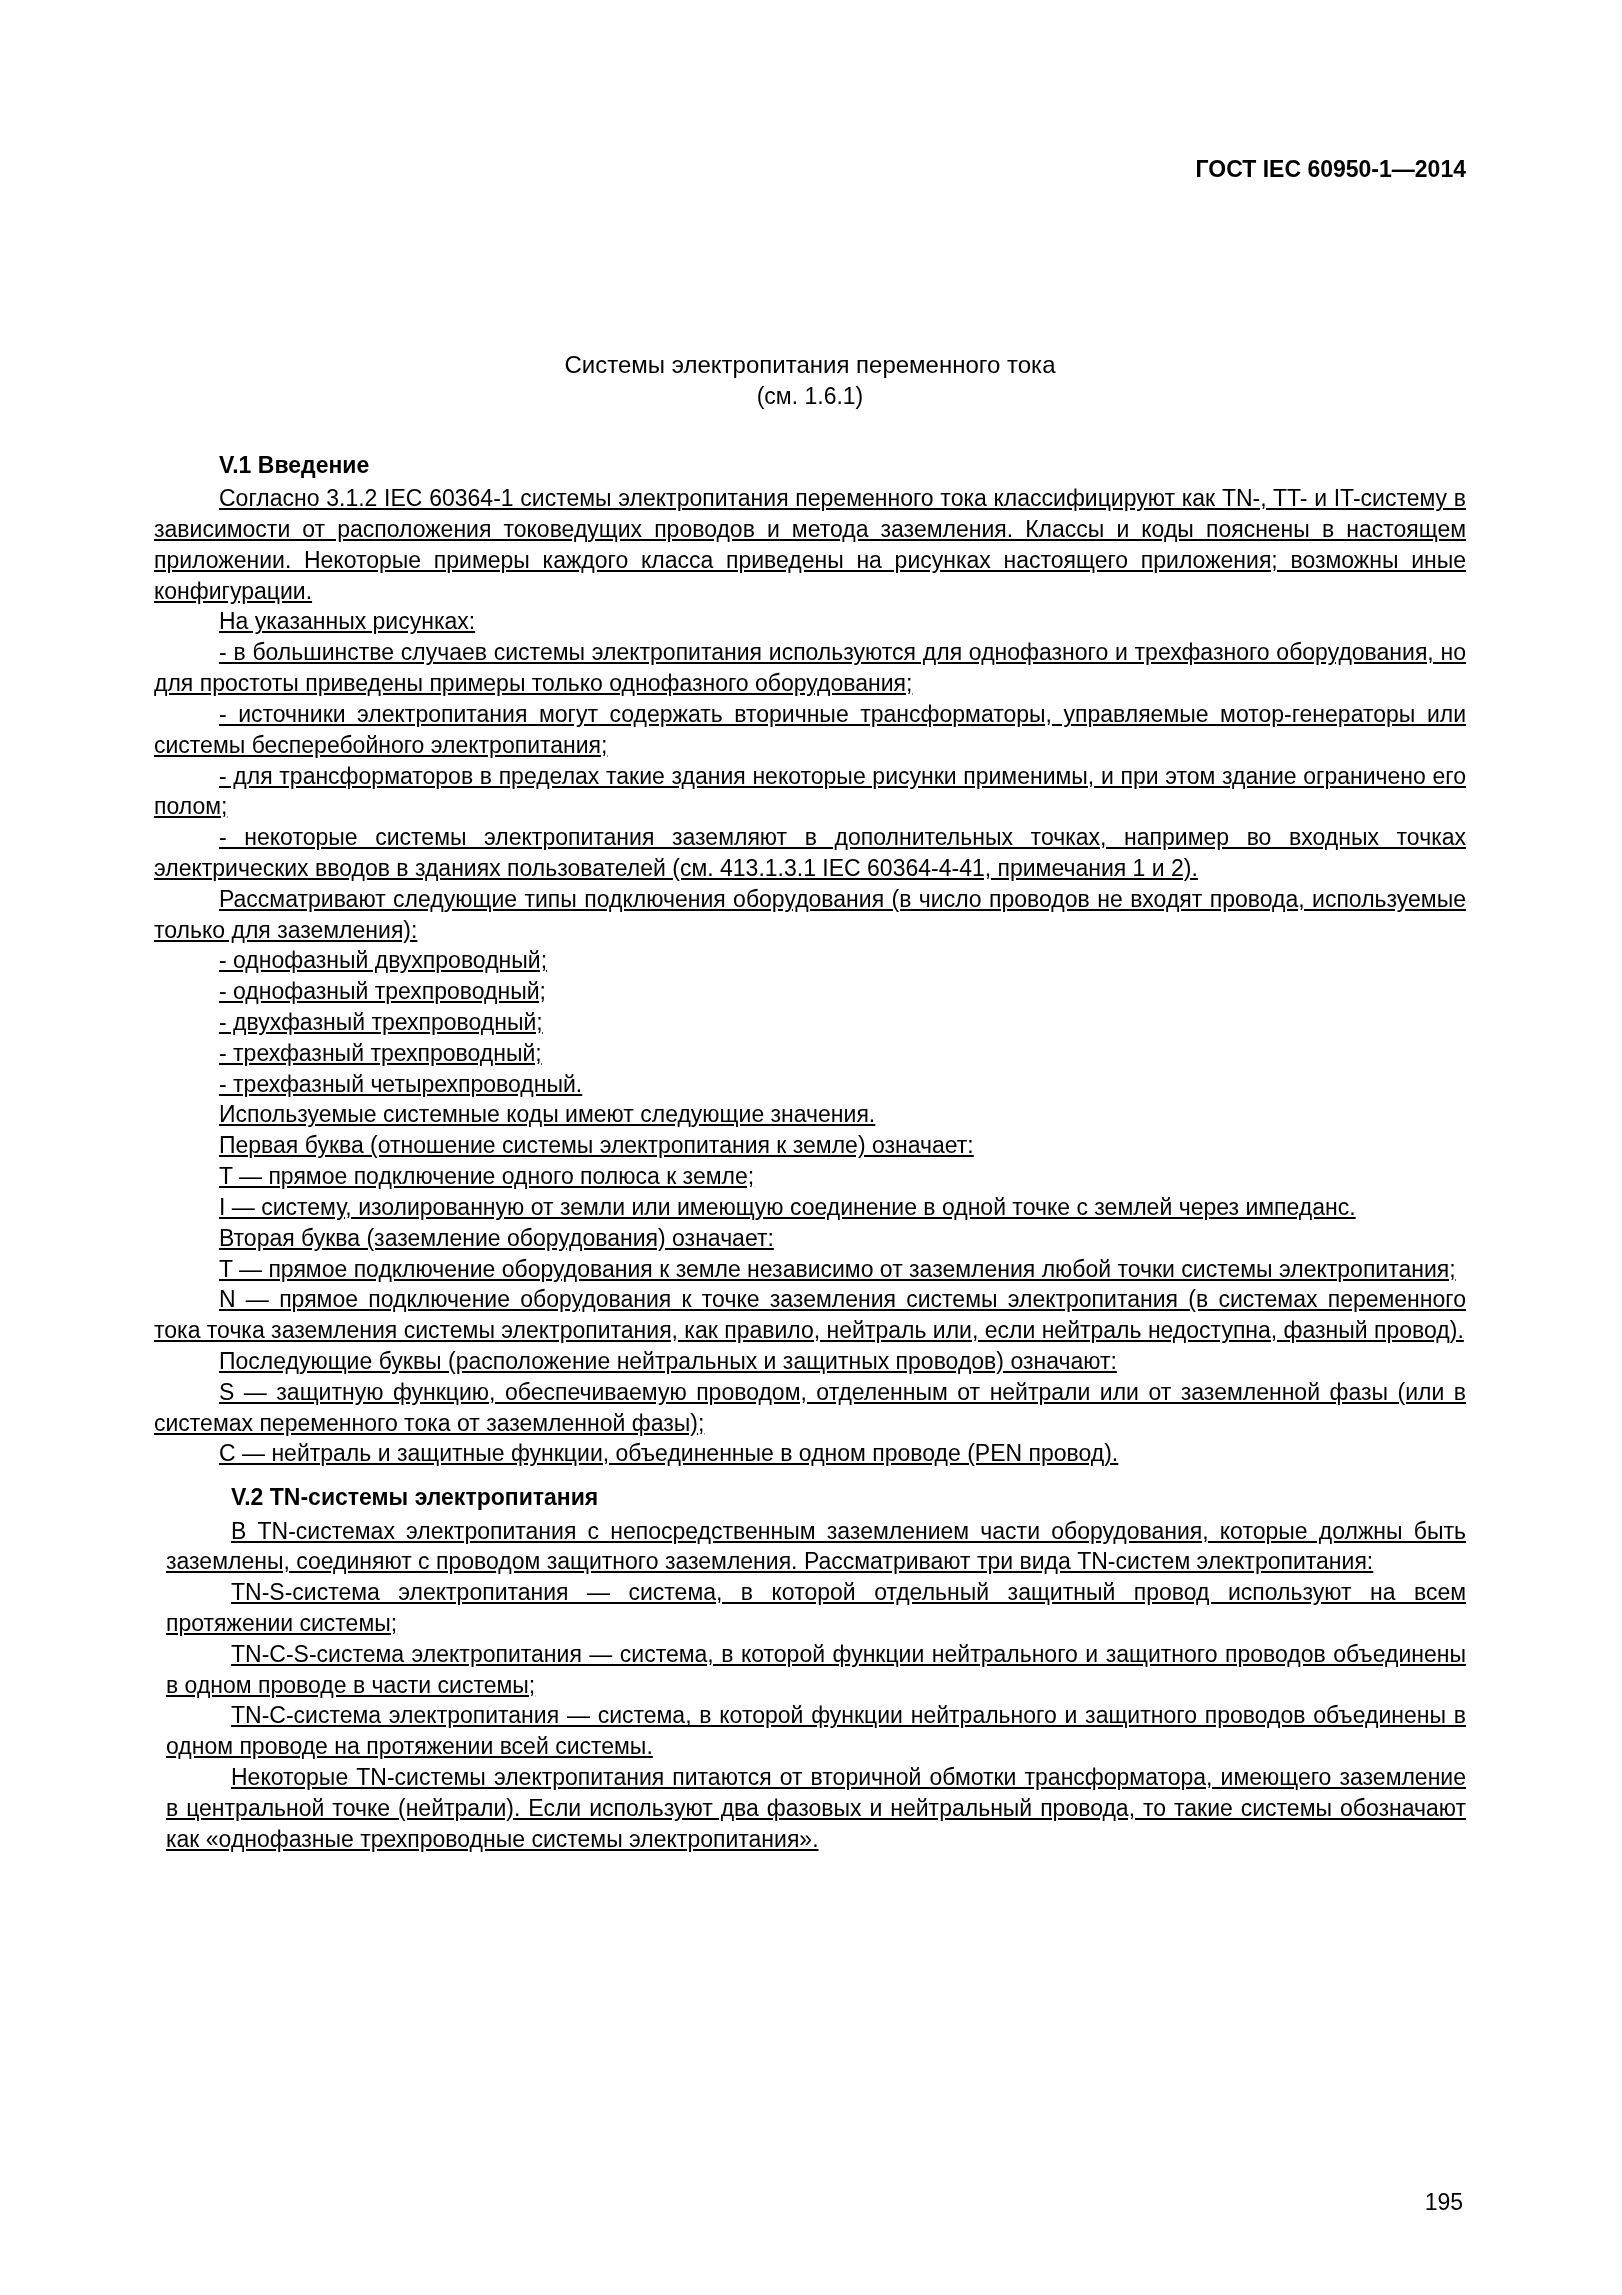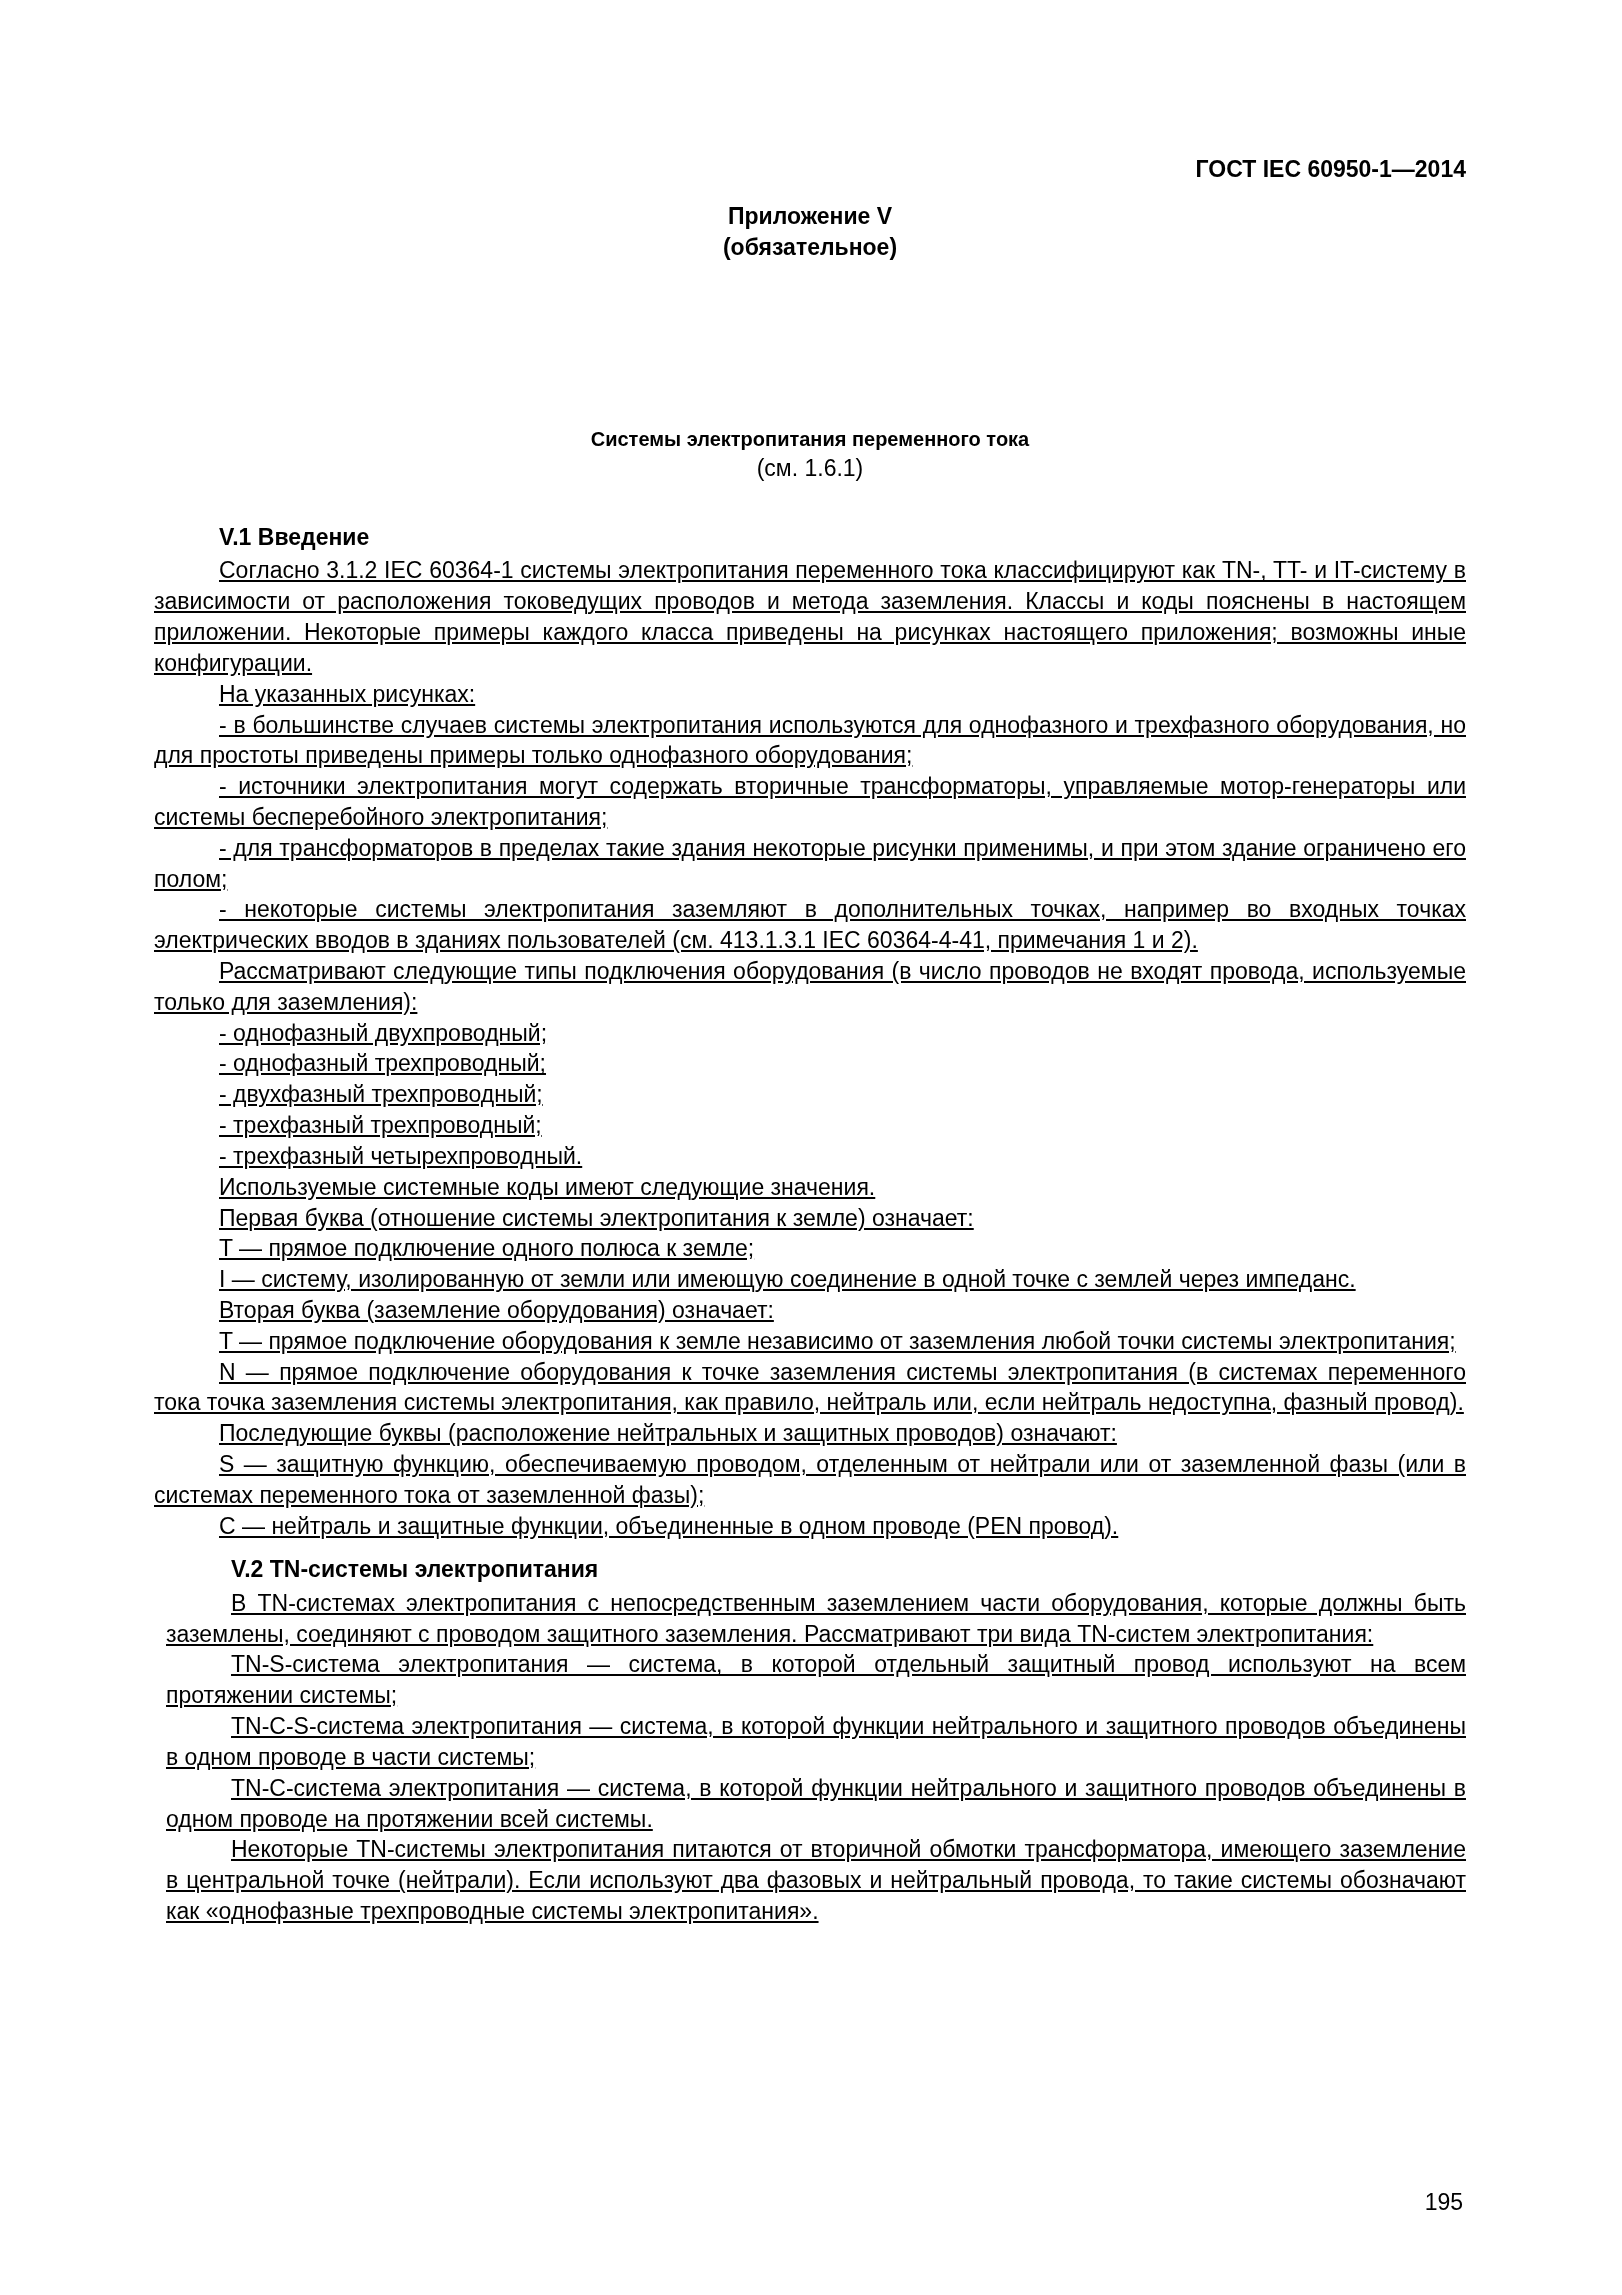--- a/index.html
+++ b/index.html
@@ -27,22 +27,22 @@
   }
   .annex-block {
     text-align: center;
     font-weight: bold;
   }
   .title-block {
     text-align: center;
     margin-top: 164px;
   }
   .doc-title {
-    font-weight: bold;
-    font-size: 20px;
+    font-weight: normal;
+    font-size: 24px;
   }
   .doc-subtitle {
     font-weight: normal;
   }
   .section-v1 {
     margin-top: 38px;
   }
   .section-v2 {
     margin-top: 13px;
     margin-left: 12px;
@@ -64,24 +64,20 @@
     margin-top: 24px;
   }
 </style>
 </head>
 <body>
 
 <div class="page">
 
   <div class="doc-header">ГОСТ IEC 60950-1—2014</div>
 
-  <div class="annex-block">
-    <div>Приложение V</div>
-    <div>(обязательное)</div>
-  </div>
 
   <div class="title-block">
     <div class="doc-title">Системы электропитания переменного тока</div>
     <div class="doc-subtitle">(см. 1.6.1)</div>
   </div>
 
   <div class="section section-v1">
     <div class="section-heading">V.1 Введение</div>
     <div class="paragraphs">
         <div class="para">Согласно 3.1.2 IEC 60364-1 системы электропитания переменного тока классифицируют как TN-, TT- и IT-систему в зависимости от расположения токоведущих проводов и метода заземления. Классы и коды пояснены в настоящем приложении. Некоторые примеры каждого класса приведены на рисунках настоящего приложения; возможны иные конфигурации.</div>

